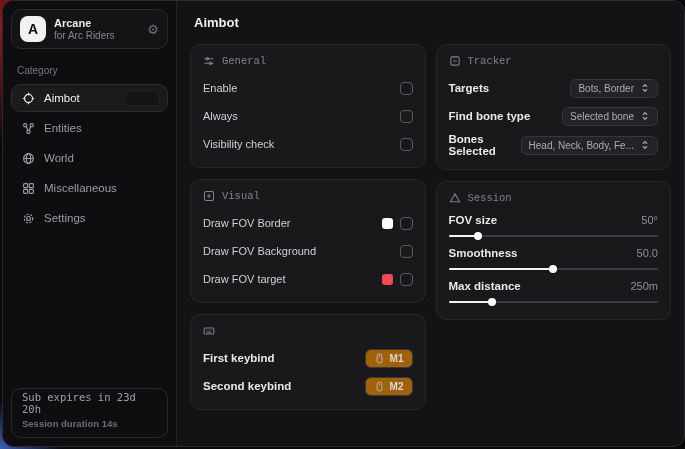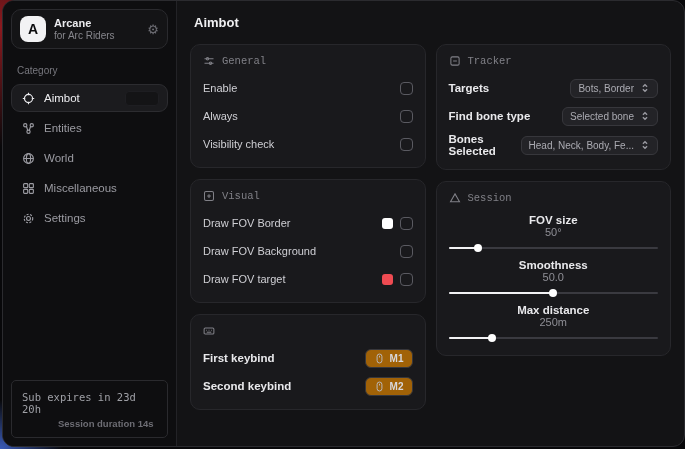--- a/index.html
+++ b/index.html
@@ -60,25 +60,25 @@
   }
   .nav-item .nicon { width:14px; height:14px; flex:0 0 14px; display:flex; align-items:center; justify-content:center; }
   .nav-item .nicon svg { width:13px; height:13px; stroke:currentColor; fill:none; stroke-width:1.4; }
   .nav-badge {
     position:absolute; right:8px; top:6px;
     width:34px; height:15px; border-radius:4px;
     background:#141416; border:1px solid #1e1e22;
   }
   .sidebar-spacer { flex:1; }
   .status-card {
-    border:1px solid #2a2a2e; border-radius:5px;
-    padding:10px 10px 8px 10px;
+    border:1px solid #2a2a2e; border-radius:10px;
+    padding:2px 10px 8px 10px;
   }
   .status-line1 { font-family:"DejaVu Sans Mono", monospace; color:#9fa0a6; font-size:10.5px; margin-bottom:3px; }
-  .status-line2 { color:#6d6d74; font-size:9.5px; font-weight:bold;margin-left:36px; }
+  .status-line2 { color:#6d6d74; font-size:9.5px; font-weight:bold; }
   
   .main { flex:1; padding:12px 13px; overflow:hidden; }
   .page-title { color:#f0f0f2; font-size:13px; font-weight:bold; margin:2px 0 14px 4px; }
   .columns { display:flex; gap:10px; align-items:flex-start; }
   .col { display:flex; flex-direction:column; gap:11px; width:238px; }
   .card {
     background:#19191c; border:1px solid #27272b; border-radius:10px;
     padding:10px 12px 12px 12px;
   }
   .card-head {
@@ -108,21 +108,21 @@
   }
   .select-chip svg { width:10px; height:10px; stroke:#9a9aa1; fill:none; stroke-width:1.6; flex:0 0 10px; }
   .key-chip {
     display:flex; align-items:center; gap:5px;
     background:#a16207; border:1px solid #37373c; border-radius:6px;
     padding:3px 8px; cursor:pointer;
     color:#d8d8dc; font-size:10px; font-weight:bold;
   }
   .key-chip svg { width:11px; height:11px; stroke:#b9b9bf; fill:none; stroke-width:1.4; }
   .slider-row { margin-top:10px; }
-  .slider-top { display:flex; justify-content:space-between; align-items:center;flex-direction:column; }
+  .slider-top { display:flex; justify-content:space-between; align-items:center; }
   .slider-value { color:#8f8f96; font-size:11px; }
   .slider-track {
     position:relative; height:2px; border-radius:2px;
     background:#3a3a40; margin:9px 0 4px 0; cursor:pointer;
   }
   .slider-fill { position:absolute; left:0; top:0; bottom:0; background:#f2f2f4; border-radius:2px; }
   .slider-handle {
     position:absolute; top:50%; width:8px; height:8px; border-radius:50%;
     background:#ffffff; transform:translate(-50%,-50%); cursor:grab;
   }

